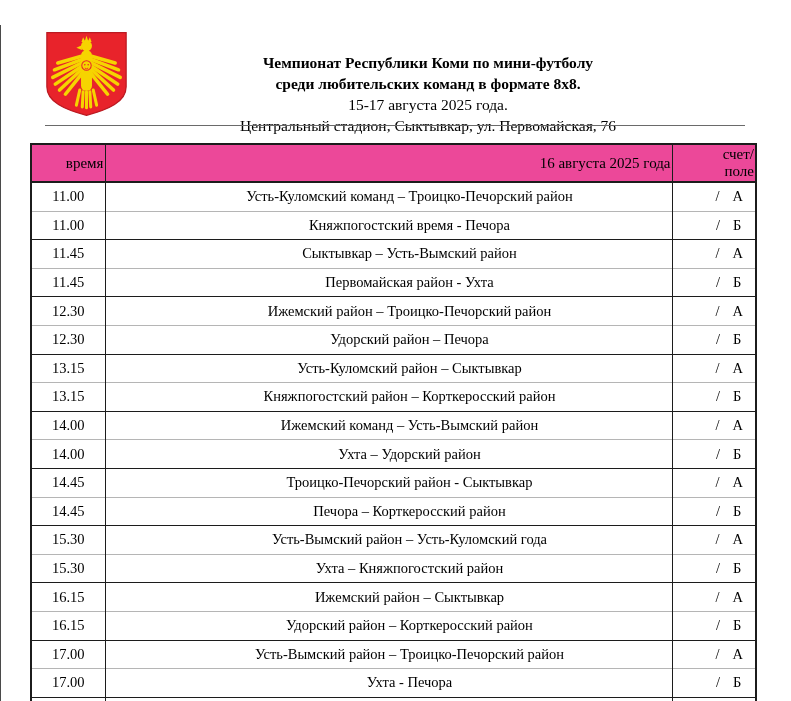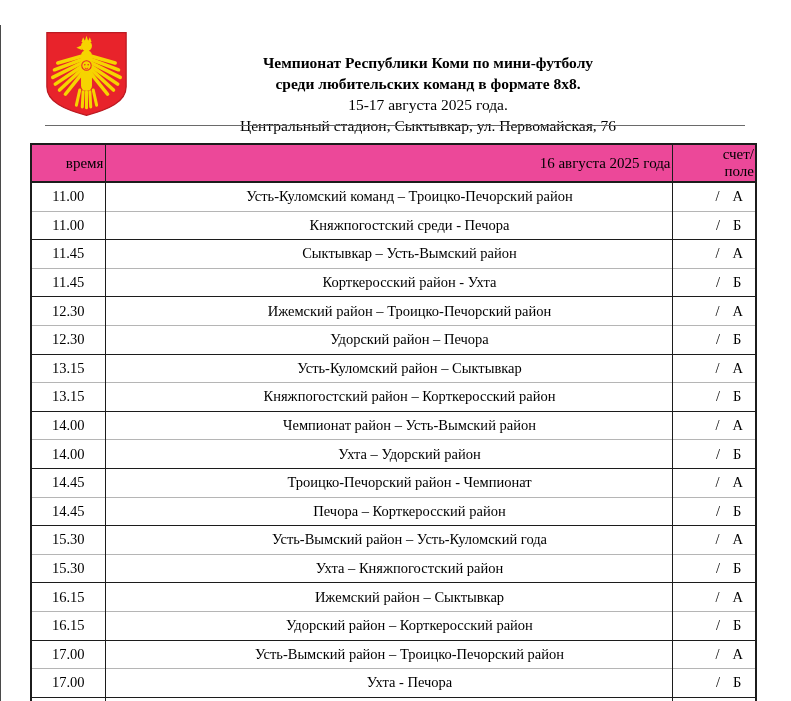--- a/index.html
+++ b/index.html
@@ -119,31 +119,31 @@
       </tr>
     </thead>
     <tbody>
         <tr>
           <td class="c-time">11.00</td>
           <td class="c-match">Усть-Куломский команд – Троицко-Печорский район</td>
           <td class="c-score"><span class="slash">/</span><span class="fld">А</span></td>
         </tr>
         <tr class="group-end">
           <td class="c-time">11.00</td>
-          <td class="c-match">Княжпогостский среди - Печора</td>
+          <td class="c-match">Княжпогостский время - Печора</td>
           <td class="c-score"><span class="slash">/</span><span class="fld">Б</span></td>
         </tr>
         <tr>
           <td class="c-time">11.45</td>
           <td class="c-match">Сыктывкар – Усть-Вымский район</td>
           <td class="c-score"><span class="slash">/</span><span class="fld">А</span></td>
         </tr>
         <tr class="group-end">
           <td class="c-time">11.45</td>
-          <td class="c-match">Корткеросский район - Ухта</td>
+          <td class="c-match">Первомайская район - Ухта</td>
           <td class="c-score"><span class="slash">/</span><span class="fld">Б</span></td>
         </tr>
         <tr>
           <td class="c-time">12.30</td>
           <td class="c-match">Ижемский район – Троицко-Печорский район</td>
           <td class="c-score"><span class="slash">/</span><span class="fld">А</span></td>
         </tr>
         <tr class="group-end">
           <td class="c-time">12.30</td>
           <td class="c-match">Удорский район – Печора</td>
@@ -154,31 +154,31 @@
           <td class="c-match">Усть-Куломский район – Сыктывкар</td>
           <td class="c-score"><span class="slash">/</span><span class="fld">А</span></td>
         </tr>
         <tr class="group-end">
           <td class="c-time">13.15</td>
           <td class="c-match">Княжпогостский район – Корткеросский район</td>
           <td class="c-score"><span class="slash">/</span><span class="fld">Б</span></td>
         </tr>
         <tr>
           <td class="c-time">14.00</td>
-          <td class="c-match">Чемпионат район – Усть-Вымский район</td>
+          <td class="c-match">Ижемский команд – Усть-Вымский район</td>
           <td class="c-score"><span class="slash">/</span><span class="fld">А</span></td>
         </tr>
         <tr class="group-end">
           <td class="c-time">14.00</td>
           <td class="c-match">Ухта – Удорский район</td>
           <td class="c-score"><span class="slash">/</span><span class="fld">Б</span></td>
         </tr>
         <tr>
           <td class="c-time">14.45</td>
-          <td class="c-match">Троицко-Печорский район - Чемпионат</td>
+          <td class="c-match">Троицко-Печорский район - Сыктывкар</td>
           <td class="c-score"><span class="slash">/</span><span class="fld">А</span></td>
         </tr>
         <tr class="group-end">
           <td class="c-time">14.45</td>
           <td class="c-match">Печора – Корткеросский район</td>
           <td class="c-score"><span class="slash">/</span><span class="fld">Б</span></td>
         </tr>
         <tr>
           <td class="c-time">15.30</td>
           <td class="c-match">Усть-Вымский район – Усть-Куломский года</td>

